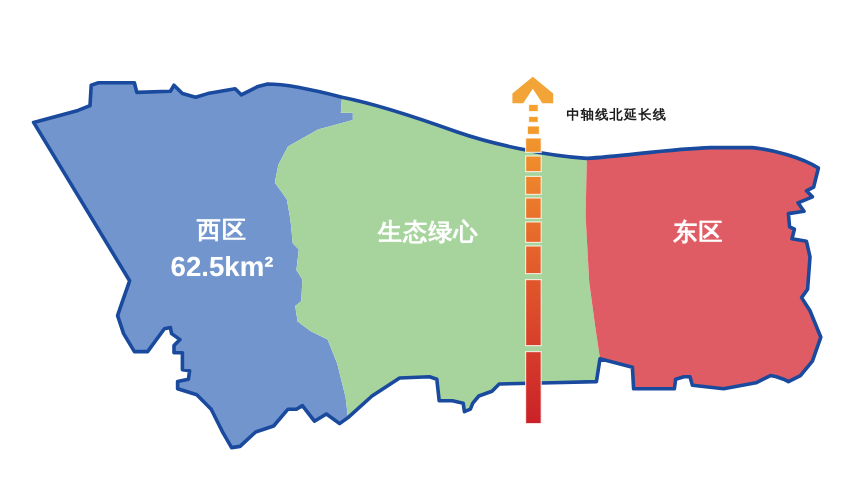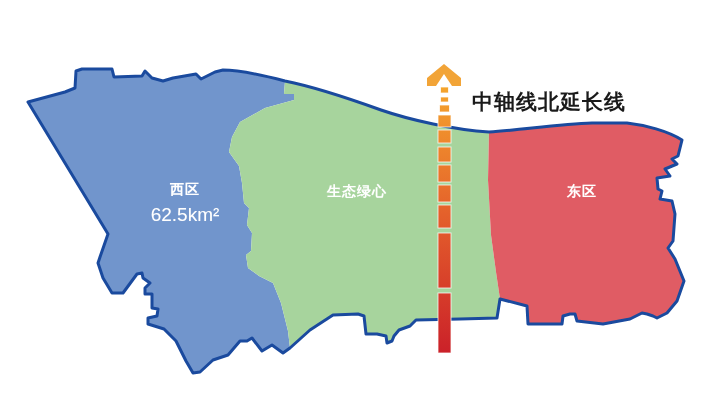--- a/index.html
+++ b/index.html
@@ -14,25 +14,25 @@
   .region-label{
     position:absolute;
     display:flex;flex-direction:column;align-items:center;
     transform:translateX(-50%);
     color:#ffffff;
     text-align:center;
     line-height:1;
     pointer-events:none;
     text-shadow:0 0 1px rgba(255,255,255,0.25);
   }
-  .region-name{font-size:14px;font-weight:bold;letter-spacing:1px;}
-  .region-area{font-size:19px;font-weight:normal;margin-top:9px;letter-spacing:0px;}
+  .region-name{font-size:20px;font-weight:bold;letter-spacing:1px;}
+  .region-area{font-size:23px;font-weight:bold;margin-top:9px;letter-spacing:0px;}
   .axis-label{
     position:absolute;
-    font-size:21px;font-weight:bold;
+    font-size:11px;font-weight:bold;
     color:#1a1a1a;
     white-space:nowrap;
     letter-spacing:1px;
   }
 </style>
 </head>
 <body>
 
 <div class="stage">
 

